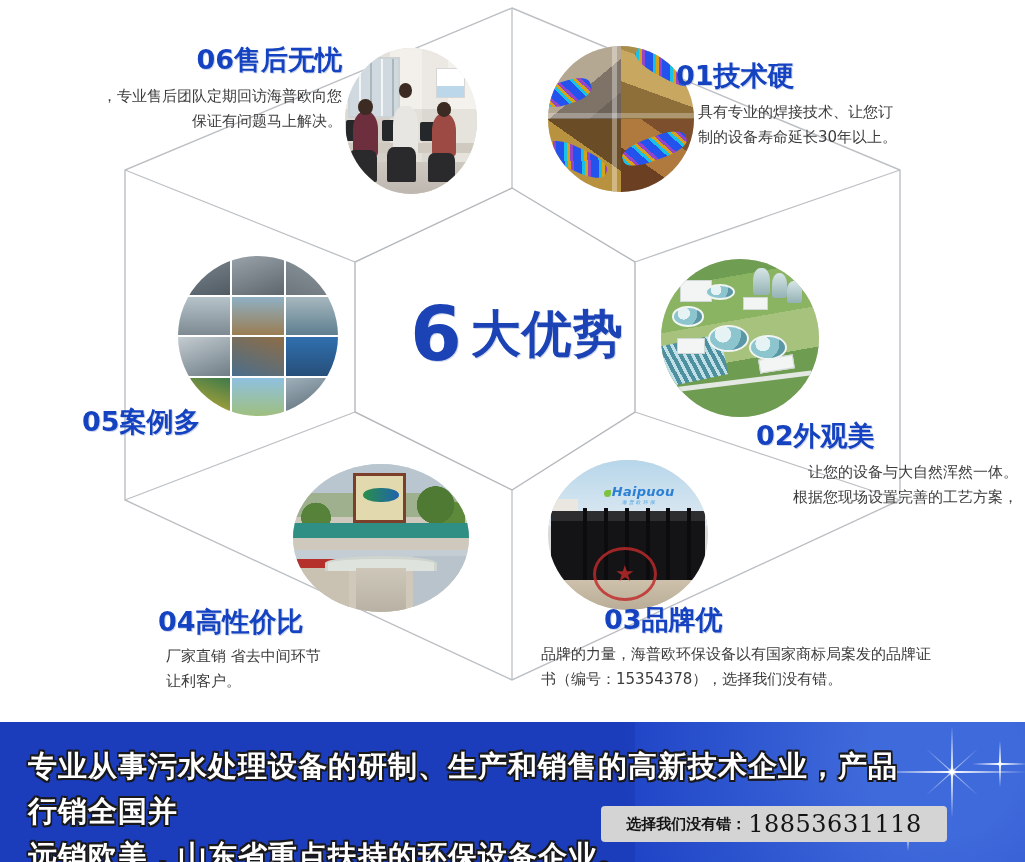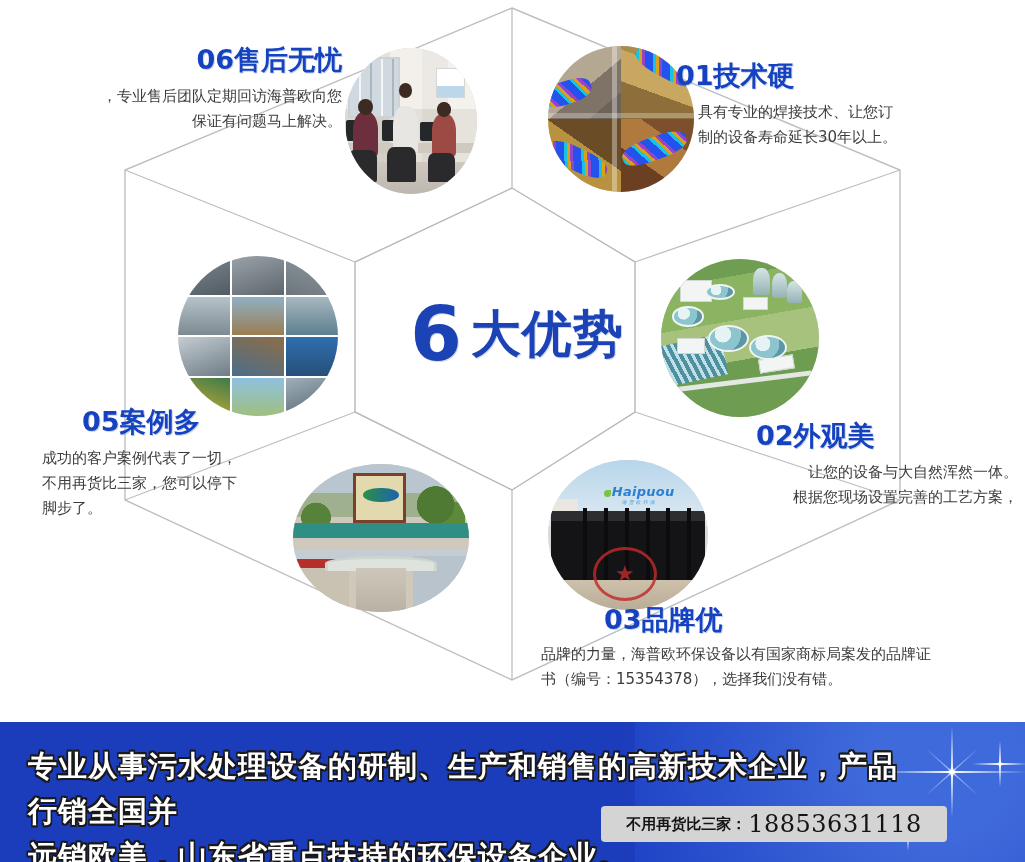--- a/index.html
+++ b/index.html
@@ -351,42 +351,44 @@
     <div class="wall"></div>
     <div class="sign"></div>
       <div class="signdot"></div>
     <div class="bot"></div>
     <div class="bldl"></div>
       <div class="bldr"></div>
     <div class="red"></div>
     <div class="arch"></div>
     <div class="road"></div>
   </div>
+  <div class="feature" style="left:110px; top:606px; width:320px;">
+    <div class="f-title ta-left" style="margin-left:48px;">04高性价比</div>
+    <div class="f-body ta-left" style="margin-top:6px; margin-left:56px;">
+      <div>厂家直销 省去中间环节</div>
+      <div>让利客户。</div>
+    </div>
+  </div>
 
   <div class="photo ph-grid" style="left:178px; top:256px; width:160px; height:160px;">
     <div class="c" style="background:linear-gradient(160deg,#7f8b93,#515b63)"></div>
     <div class="c" style="background:linear-gradient(160deg,#9aa3a9,#5d666d)"></div>
     <div class="c" style="background:linear-gradient(200deg,#8f9aa2,#6d767c)"></div>
     <div class="c" style="background:linear-gradient(180deg,#b6c3c9,#7d8a91)"></div>
     <div class="c" style="background:linear-gradient(180deg,#8fb0c4,#9a7d52)"></div>
     <div class="c" style="background:linear-gradient(180deg,#a7b7be,#5d7f90)"></div>
     <div class="c" style="background:linear-gradient(160deg,#c3ccd1,#6f7d86)"></div>
     <div class="c" style="background:linear-gradient(200deg,#8e6d46,#4a6e8c)"></div>
     <div class="c" style="background:linear-gradient(180deg,#2f6fae,#274f7a)"></div>
     <div class="c" style="background:linear-gradient(200deg,#3d7a4b,#d8b32e)"></div>
     <div class="c" style="background:linear-gradient(180deg,#8fc1e0,#9fbf7e)"></div>
     <div class="c" style="background:linear-gradient(160deg,#9fb0bb,#4f5f6b)"></div>
   </div>
   <div class="feature" style="left:42px; top:406px; width:290px;">
     <div class="f-title ta-left" style="margin-left:40px;">05案例多</div>
-    <div class="f-body ta-left" style="margin-top:8px;">
-      <div>成功的客户案例代表了一切，</div>
-      <div>不用再货比三家，您可以停下</div>
-      <div>脚步了。</div>
-    </div>
   </div>
 
   <div class="banner">
     <div class="bluegrad"></div>
 
     <div class="spark" style="left:952px; top:50px; width:0; height:0;">
       <div class="h" style="width:150px;"></div>
       <div class="v" style="height:92px;"></div>
       <div class="d1" style="width:70px; transform:translate(-50%,-50%) rotate(42deg);"></div>
       <div class="d2" style="width:70px; transform:translate(-50%,-50%) rotate(-42deg);"></div>
@@ -403,17 +405,17 @@
       <div class="core" style="width:5px;height:5px;"></div>
     </div>
 
     <div class="banner-text">
       <div>专业从事污水处理设备的研制、生产和销售的高新技术企业，产品行销全国并</div>
       <div>远销欧美，山东省重点扶持的环保设备企业。</div>
     </div>
   </div>
 
   <div class="phone-box">
-    <span class="phone-label">不用再货比三家：</span>
+    <span class="phone-label">选择我们没有错：</span>
     <span class="phone-num">18853631118</span>
   </div>
 
 </div>
 
 </body></html>

